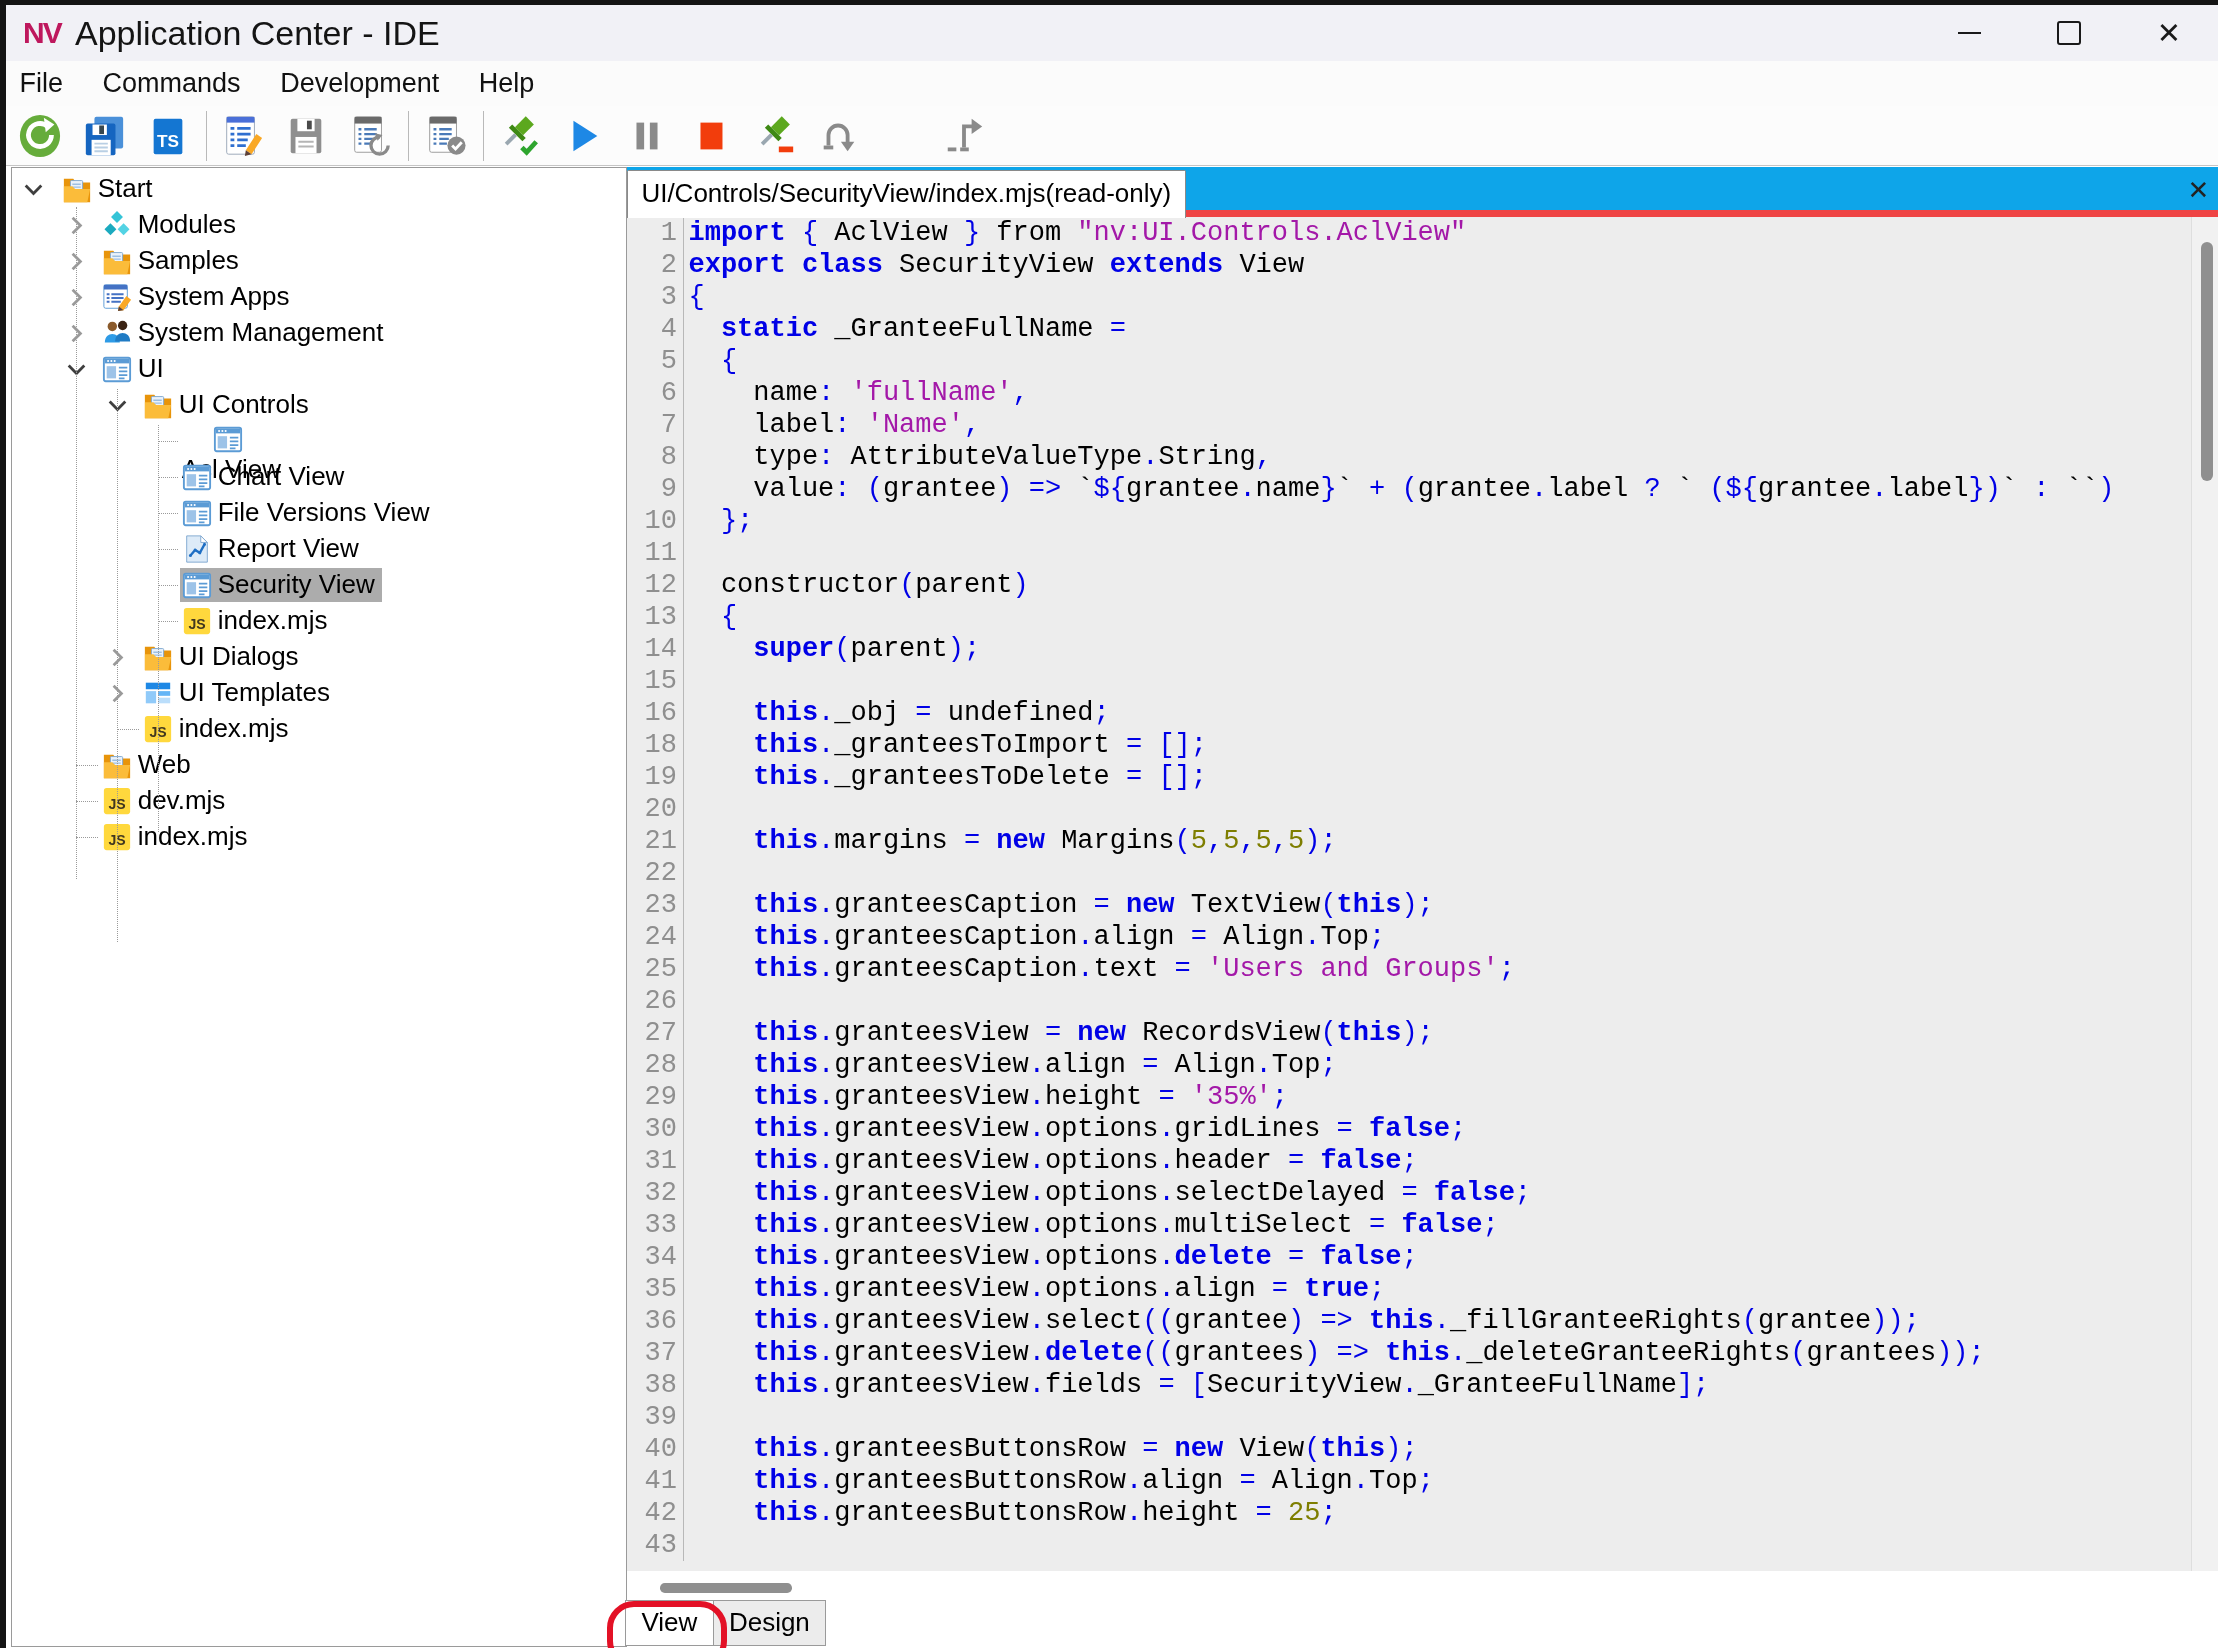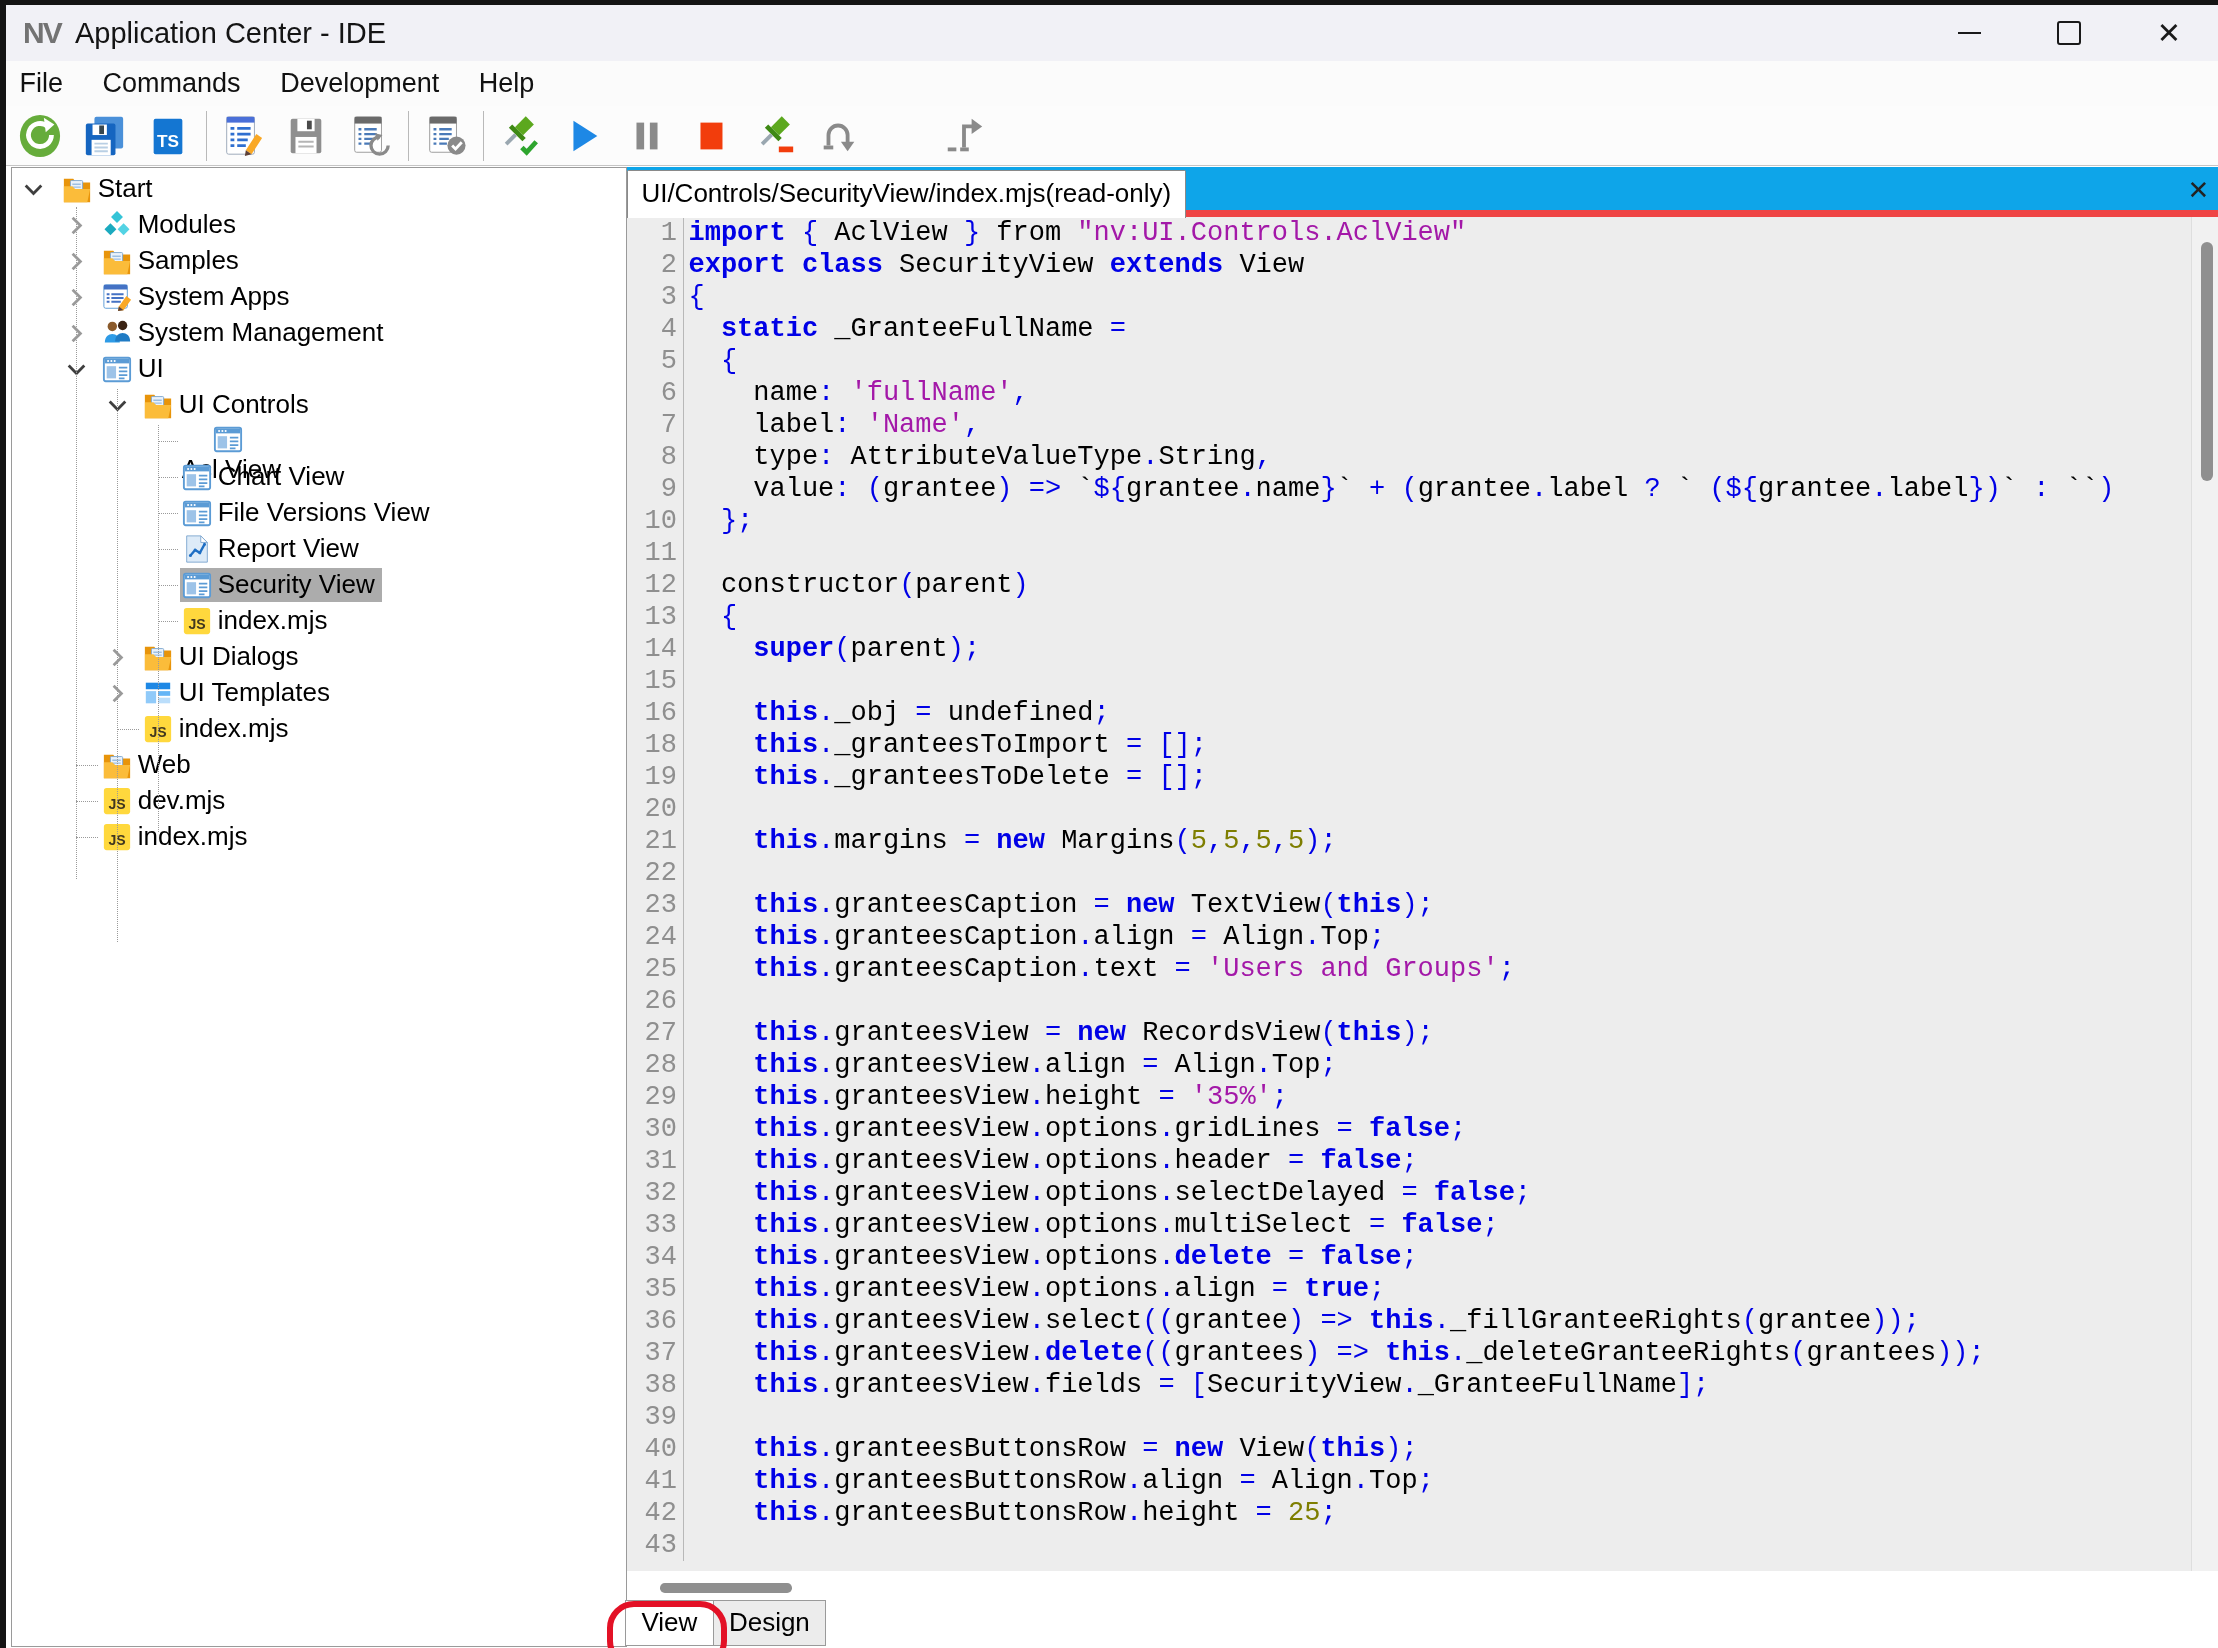--- a/index.html
+++ b/index.html
@@ -2,22 +2,22 @@
 <html><head>
 <meta charset="utf-8">
 <style>
   html,body{margin:0;padding:0}
   body{width:2219px;height:1649px;position:relative;overflow:hidden;
        font-family:"Liberation Sans",sans-serif;background:#fff}
   .win{position:absolute;inset:0;border-top:5.7px solid #141414;border-left:6.7px solid #141414;box-sizing:border-box;background:#fff}
 
   
   .titlebar{position:absolute;left:0;right:0;top:0;height:56px;background:#F1F1F6}
-  .logo{position:absolute;left:17px;top:10.5px;font-size:30px;font-weight:bold;color:#737373;letter-spacing:-1.9px}
-  .wtitle{position:absolute;left:69px;top:0;line-height:56px;font-size:29px;color:#141414}
+  .logo{position:absolute;left:17px;top:10.5px;font-size:30px;font-weight:bold;color:#be185d;letter-spacing:-1.9px}
+  .wtitle{position:absolute;left:69px;top:0;line-height:56px;font-size:34px;color:#141414}
   .wbtns{position:absolute;right:0;top:0;height:56px;display:flex;align-items:center}
   .wbtn{width:100px;height:56px;display:flex;align-items:center;justify-content:center}
   .glyph-min{width:23px;height:2.9px;background:#1a1a1a}
   .glyph-max{width:20px;height:20px;border:2.9px solid #1a1a1a;border-radius:2.9px}
   .glyph-close{font-size:29px;color:#1a1a1a;line-height:1}
 
   
   .menubar{position:absolute;left:0;right:0;top:56px;height:45px;background:#FBFBFB;padding-left:9.6px;display:flex;align-items:center}
   .mi{font-size:27px;color:#111;margin-right:32px;padding:1.9px 3.8px}
 

